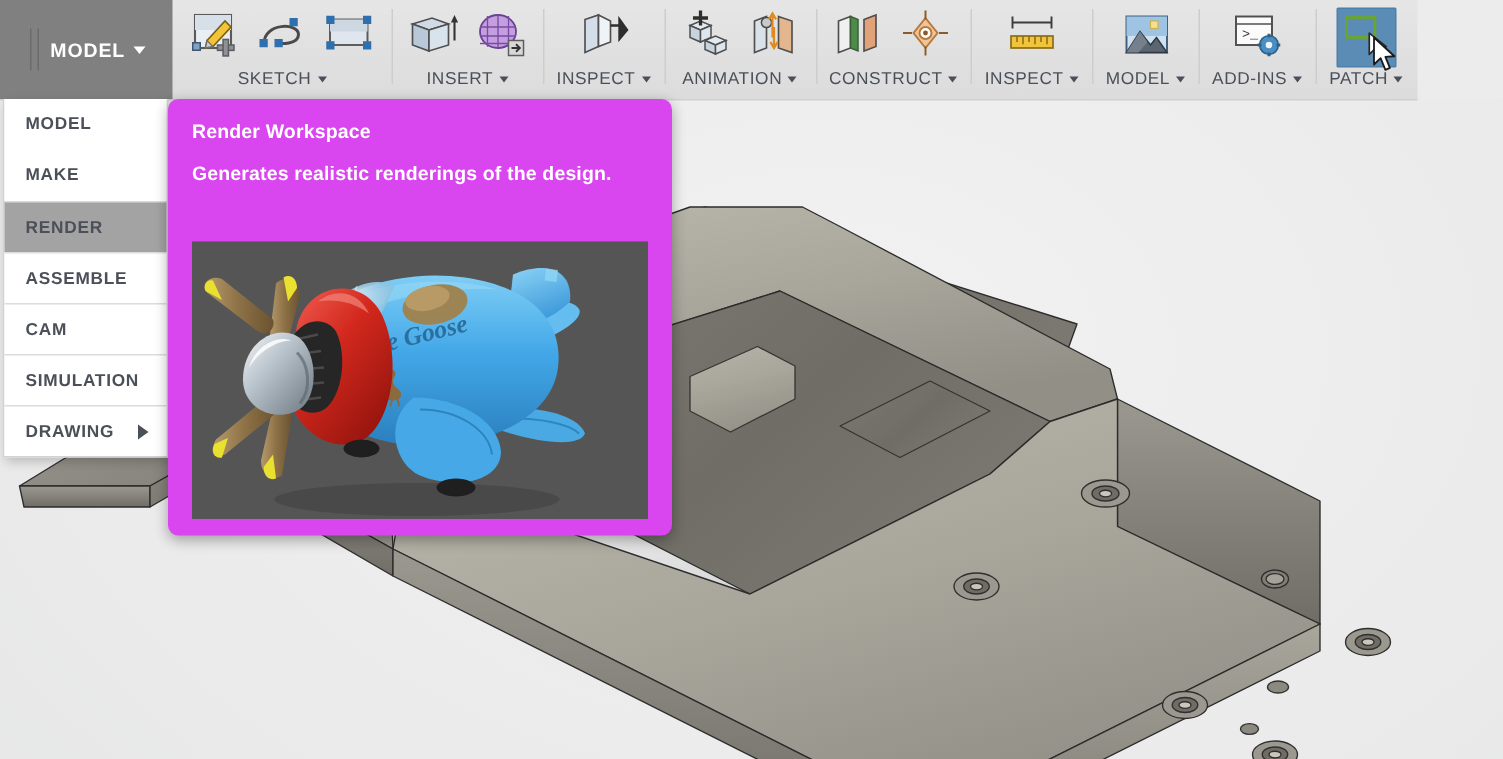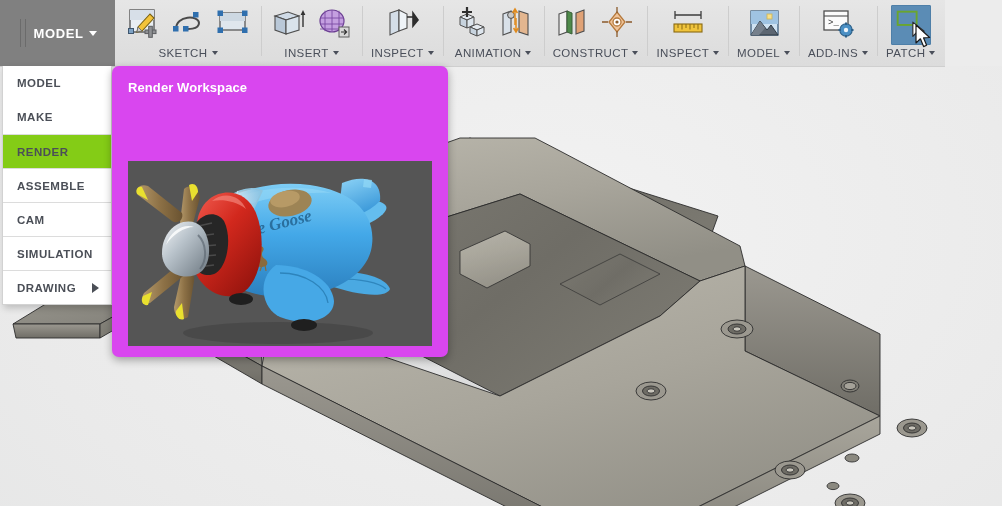--- a/index.html
+++ b/index.html
@@ -70,21 +70,21 @@
     position:absolute;left:2px;top:66px;width:108px;
     background:#ffffff;border:1px solid #d2d2d2;border-top:none;
     box-shadow:2px 3px 7px rgba(0,0,0,.20);
     z-index:40;padding:0;
   }
   .ws-item{
     height:34px;display:flex;align-items:center;padding:0 14px;
     font-size:11.5px;font-weight:bold;color:#4b4f57;letter-spacing:.5px;
     box-sizing:border-box;position:relative;background:#fff;
   }
-  .ws-item.sel{background:#84cc16;}
+  .ws-item.sel{background:#a3a3a3;}
   .ws-item.divider{border-top:1px solid #dcdcdc;}
   .ws-sub-arrow{
     position:absolute;right:12px;top:50%;transform:translateY(-50%);
     width:0;height:0;border-top:5px solid transparent;border-bottom:5px solid transparent;
     border-left:7px solid #4b4f57;
   }
 
   
   .tooltip{
     position:absolute;left:112px;top:66px;width:336px;height:291px;
@@ -497,20 +497,21 @@
       <span>SIMULATION</span>
     </div>
     <div class="ws-item divider">
       <span>DRAWING</span>
       <i class="ws-sub-arrow"></i>
     </div>
   </div>
 
   <div class="tooltip">
     <p class="tt-title">Render Workspace</p>
+    <p class="tt-desc">Generates realistic renderings of the design.</p>
 
     <div class="tt-img">
       <svg width="304" height="185" viewBox="0 0 304 185">
         <defs>
           <linearGradient id="fuse" x1="0" y1="0" x2="0" y2="1">
             <stop offset="0%" stop-color="#7ecdf5"></stop>
               <stop offset="45%" stop-color="#43a8e8"></stop>
               <stop offset="100%" stop-color="#2b7fbe"></stop>
           </linearGradient>
           <linearGradient id="wingG" x1="0" y1="0" x2="0.4" y2="1">

